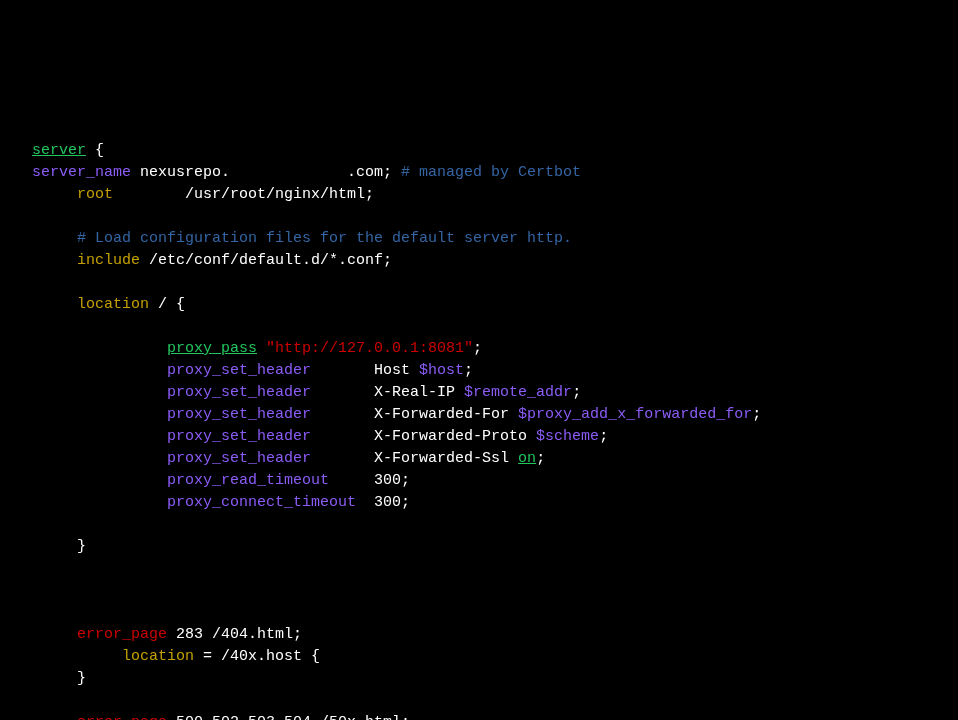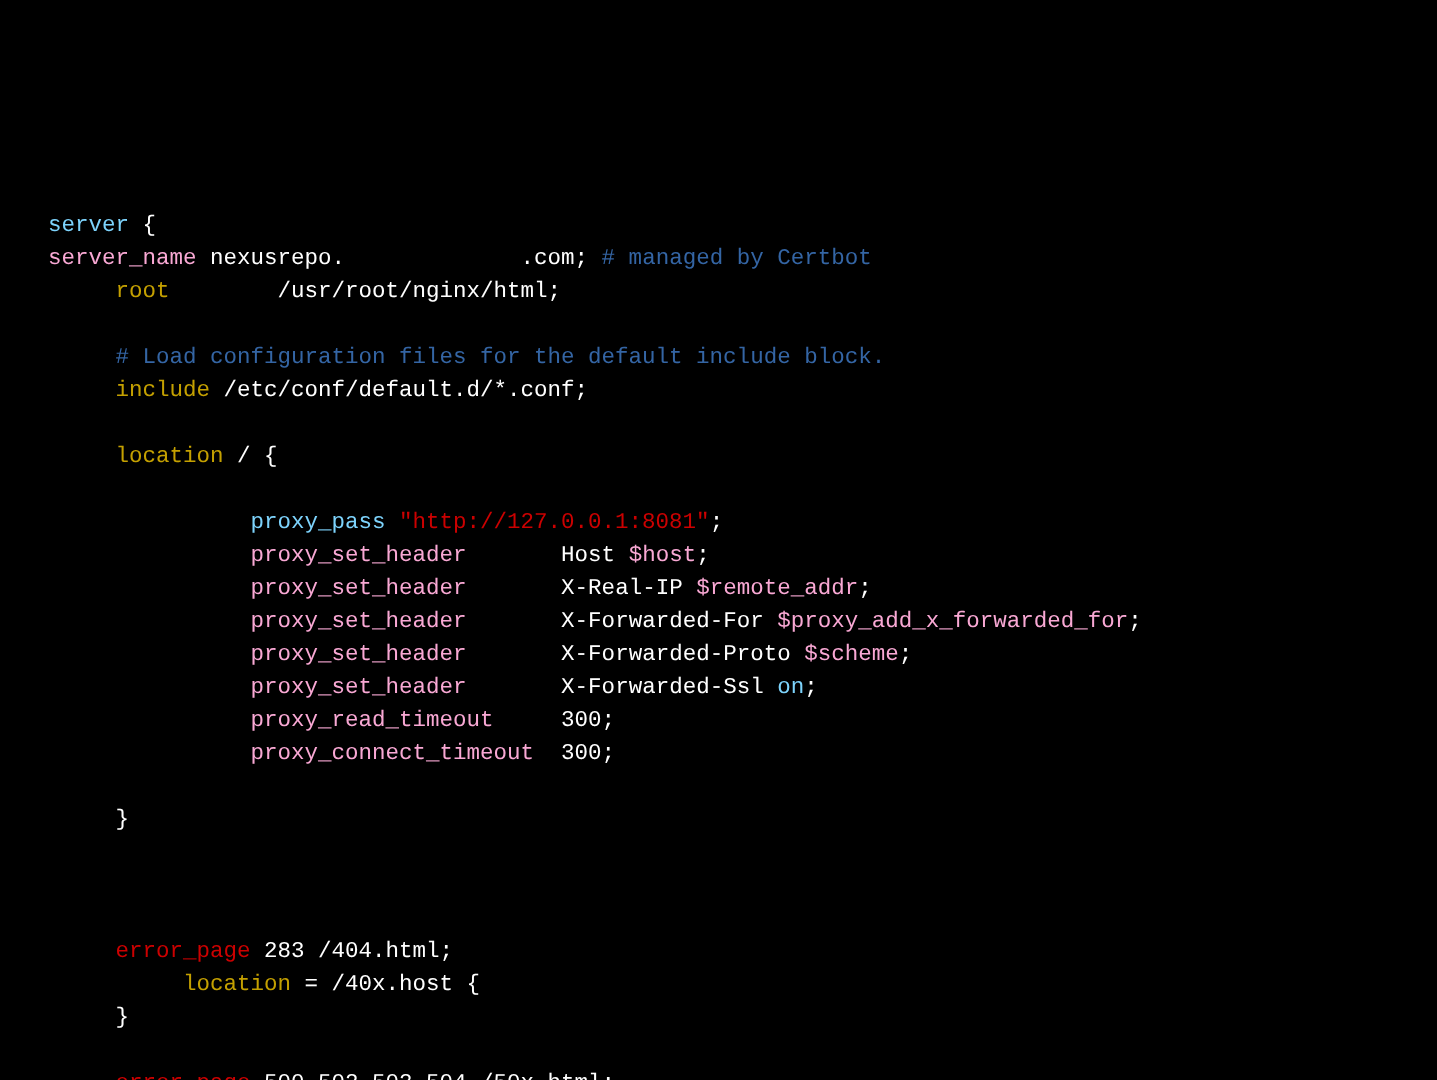--- a/index.html
+++ b/index.html
@@ -9,37 +9,37 @@
     font-family: "Consolas", "Monaco", "Courier New", monospace;
     font-size: 15px;
     line-height: 22px;
     color: #ffffff;
     white-space: pre;
     overflow: hidden;
   }
   .editor {
     padding: 52px 0 0 32px;
   }
-  .kw-green { color: #7dd3fc; }      
-  .kw-cyan { color: #f9a8d4; margin-top: 15px; }       
+  .kw-green { color: #22c55e; text-decoration: underline; }      
+  .kw-cyan { color: #8b5cf6; margin-top: 15px; }       
   .fg { color: #ffffff; }
   .comment { color: #3465a4; }       
   .dir-gold { color: #c4a000; text-align: center; }           
   .err-red { color: #cc0000; }
 </style>
 </head>
 <body>
 
 
 
 <div class="editor"><span><span class="kw-green">server</span><span class="fg"> {</span></span>
 <span><span class="kw-cyan">server_name</span><span class="fg"> nexusrepo.             .com;</span><span class="comment"> # managed by Certbot</span></span>
 <span>     <span class="dir-gold">root</span><span class="fg">        /usr/root/nginx/html;</span></span>
 
-<span>     <span class="comment"># Load configuration files for the default include block.</span></span>
+<span>     <span class="comment"># Load configuration files for the default server http.</span></span>
 <span>     <span class="dir-gold">include</span><span class="fg"> /etc/conf/default.d/*.conf;</span></span>
 
 <span>     <span class="dir-gold">location</span><span class="fg"> / {</span></span>
 
 <span>               <span class="kw-green">proxy_pass</span><span class="err-red"> "http://127.0.0.1:8081"</span><span class="fg">;</span></span>
 <span>               <span class="kw-cyan">proxy_set_header</span><span>       </span><span class="fg">Host </span><span class="kw-cyan">$host</span><span class="fg">;</span></span>
 <span>               <span class="kw-cyan">proxy_set_header</span><span>       </span><span class="fg">X-Real-IP </span><span class="kw-cyan">$remote_addr</span><span class="fg">;</span></span>
 <span>               <span class="kw-cyan">proxy_set_header</span><span>       </span><span class="fg">X-Forwarded-For </span><span class="kw-cyan">$proxy_add_x_forwarded_for</span><span class="fg">;</span></span>
 <span>               <span class="kw-cyan">proxy_set_header</span><span>       </span><span class="fg">X-Forwarded-Proto </span><span class="kw-cyan">$scheme</span><span class="fg">;</span></span>
 <span>               <span class="kw-cyan">proxy_set_header</span><span>       </span><span class="fg">X-Forwarded-Ssl </span><span class="kw-green">on</span><span class="fg">;</span></span>

